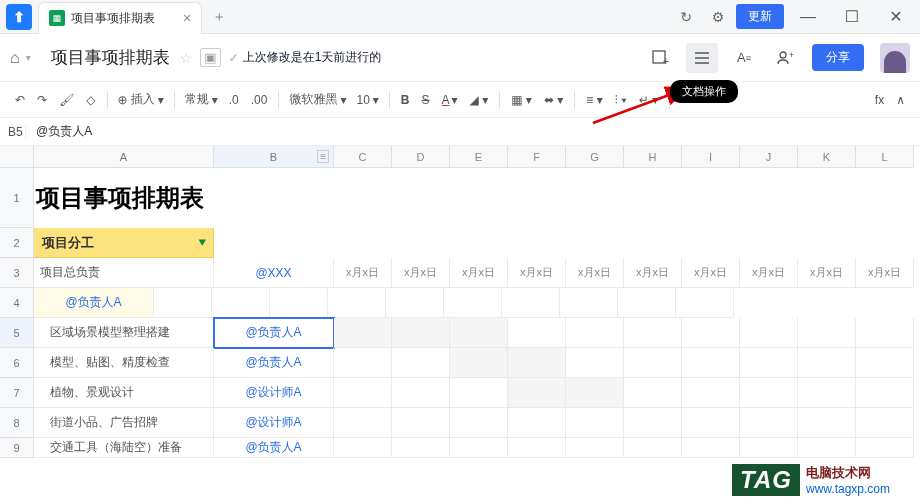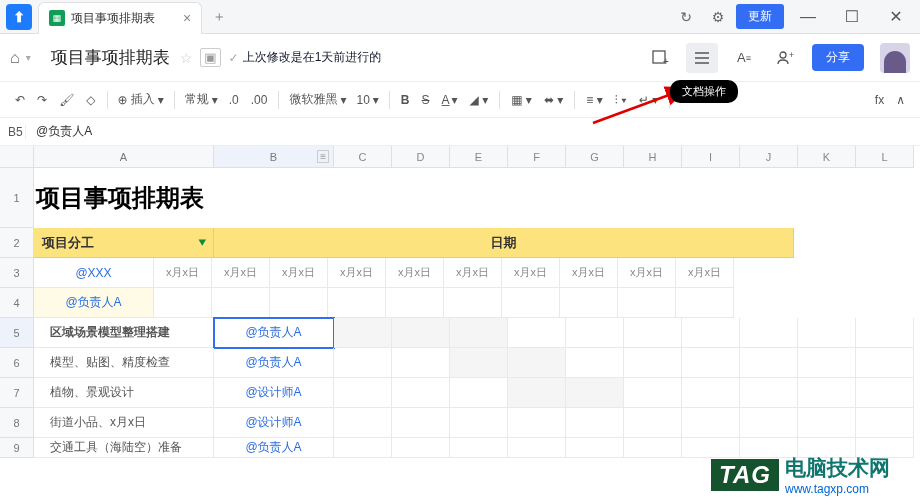--- a/index.html
+++ b/index.html
@@ -70,21 +70,21 @@
     .lightyellow { background: #fffbe6 !important; }
     .lightgrey { background: #f5f5f5 !important; }
     .link { color: #2b6de1; }
     .selected-cell { outline: 2px solid #336df4; outline-offset: -1px; }
     
     .arrow { position: absolute; top: 85px; left: 588px; width: 110px; height: 40px; pointer-events: none; z-index: 90; }
     
     .tag-wm { position: absolute; bottom: 8px; right: 30px; display: flex; align-items: center; gap: 6px; z-index: 200; }
     .tag-box { background: #14532d; color: #fff; font-weight: 900; font-size: 24px; padding: 2px 8px; font-style: italic; letter-spacing: 1px; }
     .tag-txt { display: flex; flex-direction: column; }
-    .tag-cn { color: #0f766e; font-weight: bold; font-size: 21px; }
+    .tag-cn { color: #7f1d1d; font-weight: bold; font-size: 13px; }
     .tag-url { color: #0066d6; font-size: 12px; }
   </style>
 </head>
 <body>
 
 <div class="titlebar">
   <div class="app-icon">⬆</div>
   <div class="tab">
     <div class="tab-icon">▦</div>
     <span class="tab-title">项目事项排期表</span>
@@ -215,24 +215,24 @@
   </div>
   <div class="grid">
     <div class="row big title-row">
       <div class="cell" style="width:880px">项目事项排期表</div>
     </div>
     <div class="row hdr-row">
       <div class="cell colA">
           <span>项目分工</span>
           <span class="filter-icon">⯆</span>
         </div>
-      <div class="cell" style="width:580px;justify-content:center">日期</div>
     </div>
     <div id="data-rows">
         <div class="row">
+          <div class="cell colA">项目总负责</div>
           <div class="cell colB link">@XXX</div>
           <div class="cell colS">x月x日</div>
           <div class="cell colS">x月x日</div>
           <div class="cell colS">x月x日</div>
           <div class="cell colS">x月x日</div>
           <div class="cell colS">x月x日</div>
           <div class="cell colS">x月x日</div>
           <div class="cell colS">x月x日</div>
           <div class="cell colS">x月x日</div>
           <div class="cell colS">x月x日</div>
@@ -245,21 +245,21 @@
           <div class="cell colS"></div>
           <div class="cell colS"></div>
           <div class="cell colS"></div>
           <div class="cell colS"></div>
           <div class="cell colS"></div>
           <div class="cell colS"></div>
           <div class="cell colS"></div>
           <div class="cell colS"></div>
         </div>
         <div class="row">
-          <div class="cell colA" style="padding-left: 16px; font-weight: bold;">区域场景模型整理搭建</div>
+          <div class="cell colA" style="padding-left: 16px;">区域场景模型整理搭建</div>
           <div class="cell colB link selected-cell">@负责人A</div>
           <div class="cell colS lightgrey"></div>
           <div class="cell colS lightgrey"></div>
           <div class="cell colS lightgrey"></div>
           <div class="cell colS"></div>
           <div class="cell colS"></div>
           <div class="cell colS"></div>
           <div class="cell colS"></div>
           <div class="cell colS"></div>
           <div class="cell colS"></div>
@@ -287,21 +287,21 @@
           <div class="cell colS"></div>
           <div class="cell colS lightgrey"></div>
           <div class="cell colS lightgrey"></div>
           <div class="cell colS"></div>
           <div class="cell colS"></div>
           <div class="cell colS"></div>
           <div class="cell colS"></div>
           <div class="cell colS"></div>
         </div>
         <div class="row">
-          <div class="cell colA" style="padding-left: 16px;">街道小品、x月x日</div>
+          <div class="cell colA" style="padding-left: 16px;">街道小品、广告招牌</div>
           <div class="cell colB link">@设计师A</div>
           <div class="cell colS"></div>
           <div class="cell colS"></div>
           <div class="cell colS"></div>
           <div class="cell colS"></div>
           <div class="cell colS"></div>
           <div class="cell colS"></div>
           <div class="cell colS"></div>
           <div class="cell colS"></div>
           <div class="cell colS"></div>

